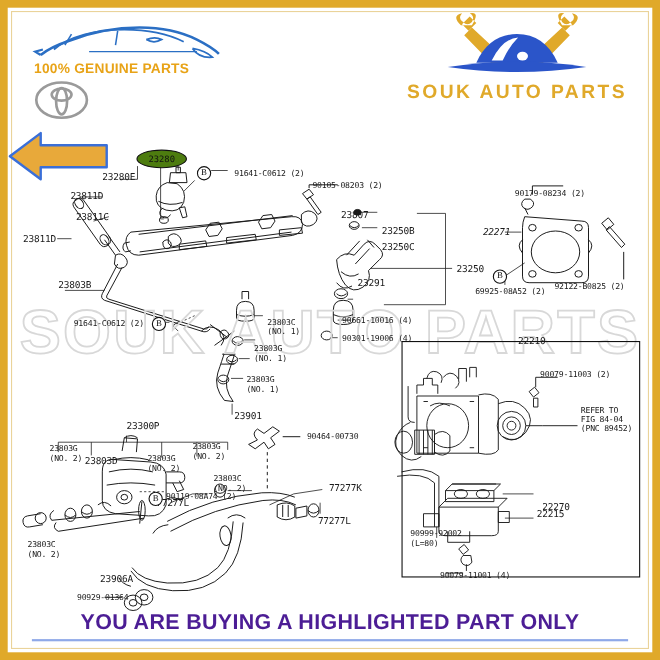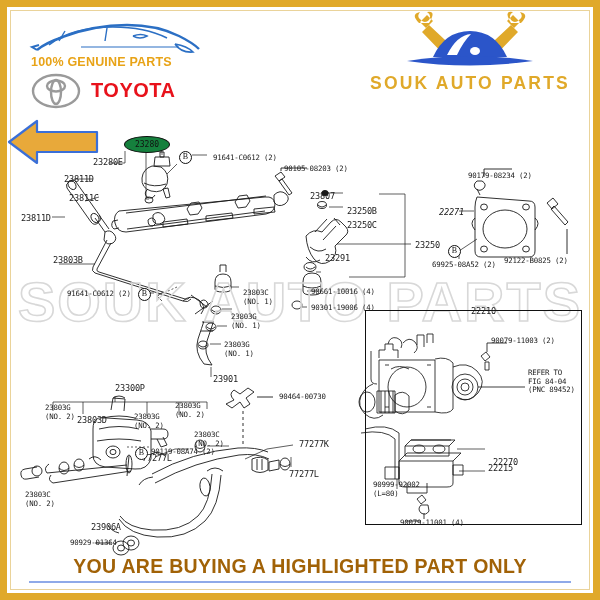--- a/index.html
+++ b/index.html
@@ -27,38 +27,38 @@
   
   #diagram{position:absolute;left:0;top:112px;width:586px;height:438px;overflow:hidden;}
   #diagram svg{position:absolute;left:0;top:0;}
   .lbl{position:absolute;font-family:"DejaVu Sans Mono",monospace;font-size:7.4px;
        color:#1a1a1a;white-space:pre;line-height:1.18;letter-spacing:-0.2px;}
   .lbl.big{font-size:8.6px;}
   .bcirc{position:absolute;width:11px;height:11px;border:1px solid #111;border-radius:50%;
          font-family:"Liberation Serif",serif;font-size:8px;line-height:10px;text-align:center;
          color:#111;background:#fff;}
   #oval23280{position:absolute;left:117px;top:17px;width:44px;height:15px;
-             border:1.4px solid #111;border-radius:50%;background:#15803d;}
+             border:1.4px solid #111;border-radius:50%;background:#4d7c0f;}
   #oval23280 span{display:block;text-align:center;line-height:15px;
              font-family:"DejaVu Sans Mono",monospace;font-size:8px;color:#111;}
   #insetbox{position:absolute;left:358px;top:191px;width:215px;height:213px;
             border:1.2px solid #111;background:transparent;}
   #arrow{position:absolute;left:186px;top:36px;}
 
   
   #wm{position:absolute;left:0;top:150px;width:586px;text-align:center;
       font-size:56px;font-weight:bold;letter-spacing:2px;
       color:transparent;-webkit-text-stroke:1.6px #d8d8d8;
       font-family:"Liberation Sans",sans-serif;pointer-events:none;}
 
   
   #footer{position:absolute;left:0;bottom:0;width:586px;height:42px;}
   #footer-line{position:absolute;left:22px;top:30px;width:542px;height:1.5px;background:#8fa9e8;}
   #footer-text{position:absolute;left:0;top:4px;width:586px;text-align:center;
-               font-size:19.5px;font-weight:bold;color:#a16207;letter-spacing:.3px;}
+               font-size:19.5px;font-weight:bold;color:#4c1d95;letter-spacing:.3px;}
 </style>
 </head>
 <body>
 
 <div id="page">
   <div id="inner"></div>
 
   <div id="header">
 
     <div id="logo-left">
@@ -72,21 +72,20 @@
         <path d="M104 19 q8 -3 14 0 q-7 4 -14 0" fill="none" stroke="#2b6fc4" stroke-width="1.6"></path>
         <path d="M146 27 q12 2 18 8 q-12 1 -18 -8" fill="none" stroke="#2b6fc4" stroke-width="1.6"></path>
         <path d="M52 30 L150 30" fill="none" stroke="#2b6fc4" stroke-width="1.2"></path>
       </svg>
       <div id="genuine">100% GENUINE PARTS</div>
       <svg id="toyota-mark" width="50" height="36" viewBox="0 0 50 36">
         <ellipse cx="25" cy="18" rx="23" ry="16" fill="none" stroke="#9a9a9a" stroke-width="2.4"></ellipse>
         <ellipse cx="25" cy="13" rx="9" ry="5.5" fill="none" stroke="#9a9a9a" stroke-width="2.4"></ellipse>
         <ellipse cx="25" cy="19" rx="5" ry="12" fill="none" stroke="#9a9a9a" stroke-width="2.4"></ellipse>
       </svg>
-      <div id="toyota-word">TOYOTA</div>
     </div>
 
     <div id="logo-right">
       <svg width="230" height="62" viewBox="0 0 230 62">
         <g fill="#e0a92a">
           <path d="M72 4 l-7 7 6 6 7 -7 z M64 12 q-9 -9 1 -11 q-4 5 1 8 q4 4 8 0 q3 -5 -2 -8
                    q10 -2 2 11 z"></path>
           <path d="M74 14 L104 42 q5 5 0 9 q-5 4 -9 -1 L67 21 z"></path>
         </g>
         <g fill="#e0a92a">

